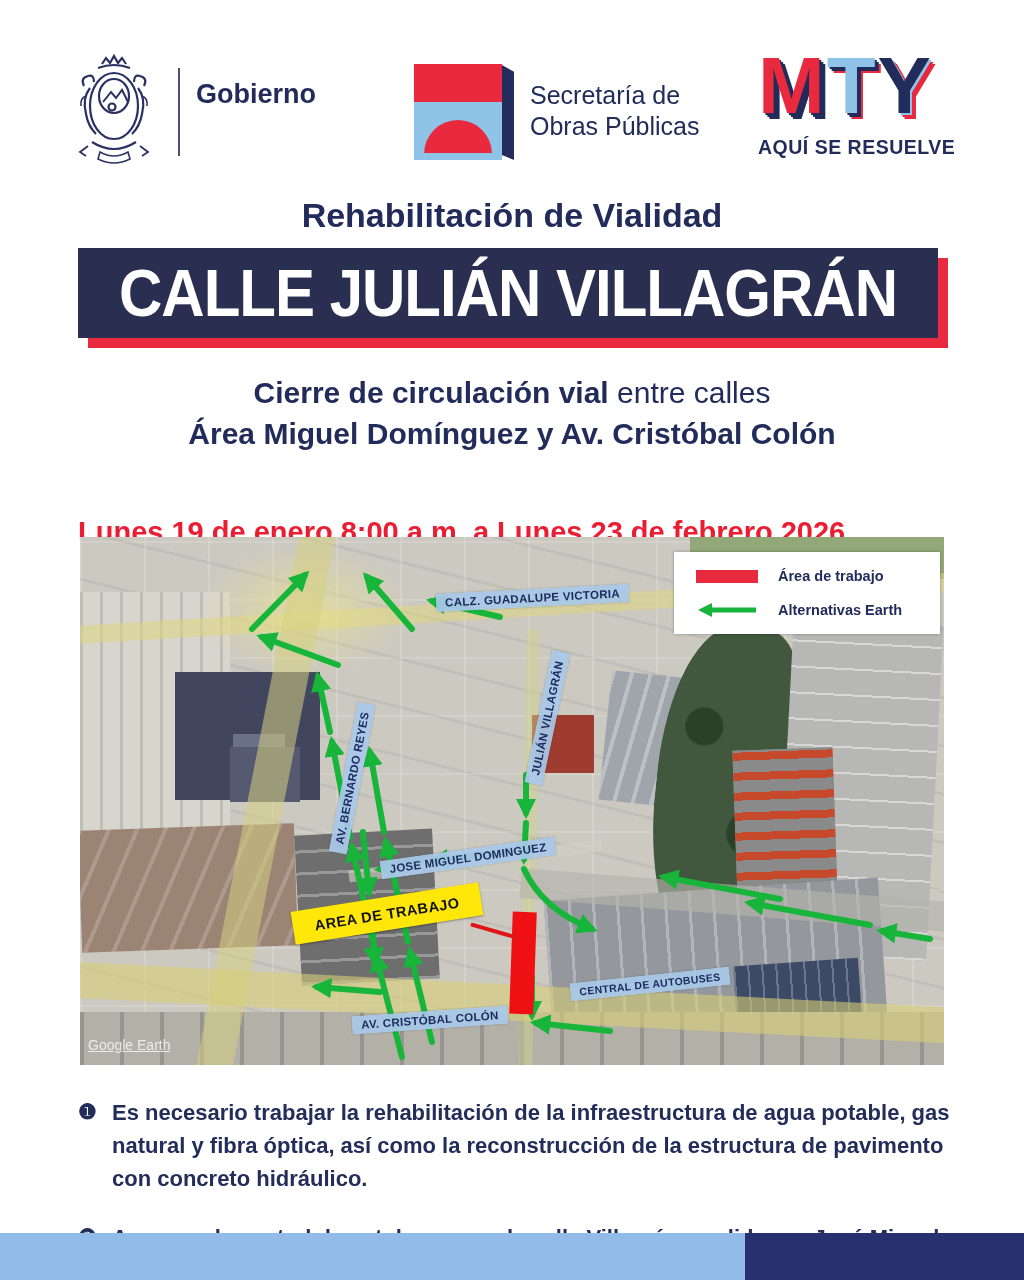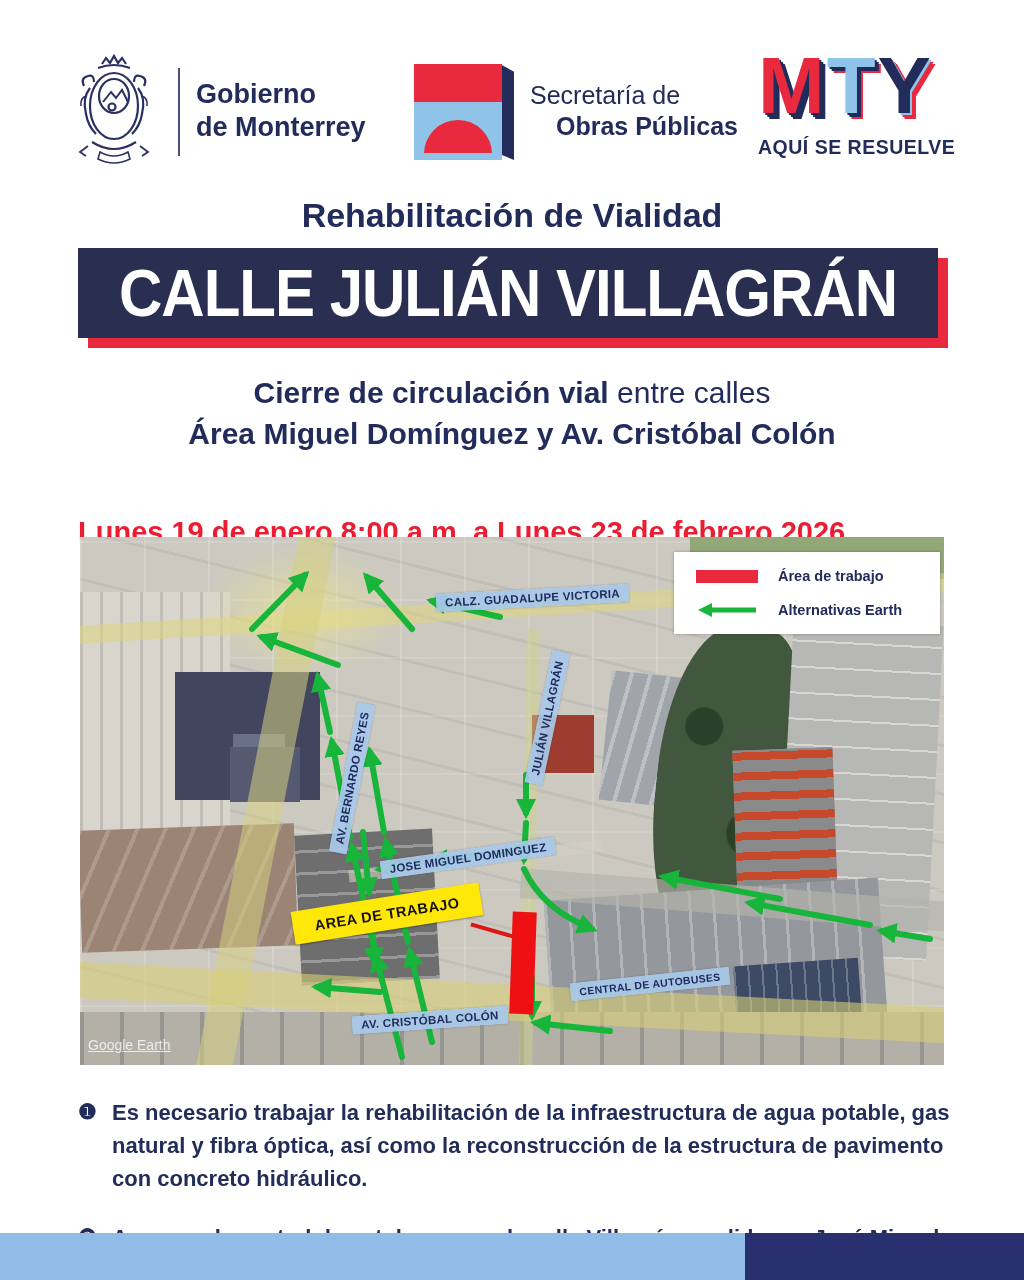--- a/index.html
+++ b/index.html
@@ -13,21 +13,21 @@
   .hdr-divider { position:absolute; left:178px; top:28px; width:2px; height:88px; background:#2a3162; opacity:.85; }
   .gob-text { position:absolute; left:196px; top:38px; color:#222c5b; font-weight:700; font-size:27px; line-height:1.22; }
 
   .op-logo { position:absolute; left:414px; top:24px; width:100px; height:96px; }
   .op-face { position:absolute; left:0; top:0; width:88px; height:90px; background:#8fc3e8; overflow:hidden; }
   .op-red-band { position:absolute; left:0; top:0; width:100%; height:42%; background:#e8293e; }
   .op-dome { position:absolute; left:50%; bottom:-34px; width:68px; height:68px; margin-left:-34px; border-radius:50%; background:#e8293e; }
   .op-side { position:absolute; right:0; top:0; width:14px; height:96px; background:#232c5b; clip-path:polygon(0 0,100% 8%,100% 100%,0 94%); }
   .op-bottom { position:absolute; left:0; bottom:0; width:88px; height:7px; background:#8fc3e8; }
   .op-text { position:absolute; left:530px; top:40px; color:#222c5b; font-size:25px; line-height:1.25; }
-  .op-text .b { font-weight:700;margin-left:26px; }
+  .op-text .b { font-weight:400; }
 
   .mty { position:absolute; left:758px; top:6px; width:210px; text-align:left; }
   .mty-letters { font-size:80px; font-weight:700; line-height:1; letter-spacing:2px; }
   .mty-m { color:#e8293e; text-shadow:2px 2px 0 #222c5b,4px 4px 0 #222c5b,6px 6px 0 #222c5b; }
   .mty-t { color:#8fc3e8; text-shadow:2px 2px 0 #222c5b,4px 4px 0 #222c5b,6px 6px 0 #e8293e; }
   .mty-y { color:#222c5b; text-shadow:2px 2px 0 #8fc3e8,4px 4px 0 #e8293e,6px 6px 0 #e8293e; }
   .mty-tag { margin-top:10px; color:#222c5b; font-weight:900; font-size:19.5px; letter-spacing:.5px; white-space:nowrap; }
 
   
   .doc-title { position:absolute; top:196px; left:0; width:1024px; text-align:center;
@@ -153,21 +153,20 @@
         <path d="M82 36 q4 -8 -4 -10 q-6 -2 -6 6"></path>
         <path d="M24 46 q-6 2 -5 10 M80 46 q6 2 5 10" stroke-width="1.6"></path>
         <path d="M30 92 q22 14 44 0"></path>
         <path d="M26 96 l-8 6 6 4 M78 96 l8 6 -6 4" stroke-width="1.8"></path>
         <path d="M38 102 q14 8 28 0 l2 7 q-16 8 -32 0 z" stroke-width="1.6"></path>
       </g>
     </svg>
     <div class="hdr-divider"></div>
     <div class="gob-text">
       <div>Gobierno</div>
-      <div>de Monterrey</div>
     </div>
 
     <div class="op-logo">
       <div class="op-side"></div>
       <div class="op-face">
         <div class="op-red-band"></div>
         <div class="op-dome"></div>
       </div>
       <div class="op-bottom"></div>
     </div>

